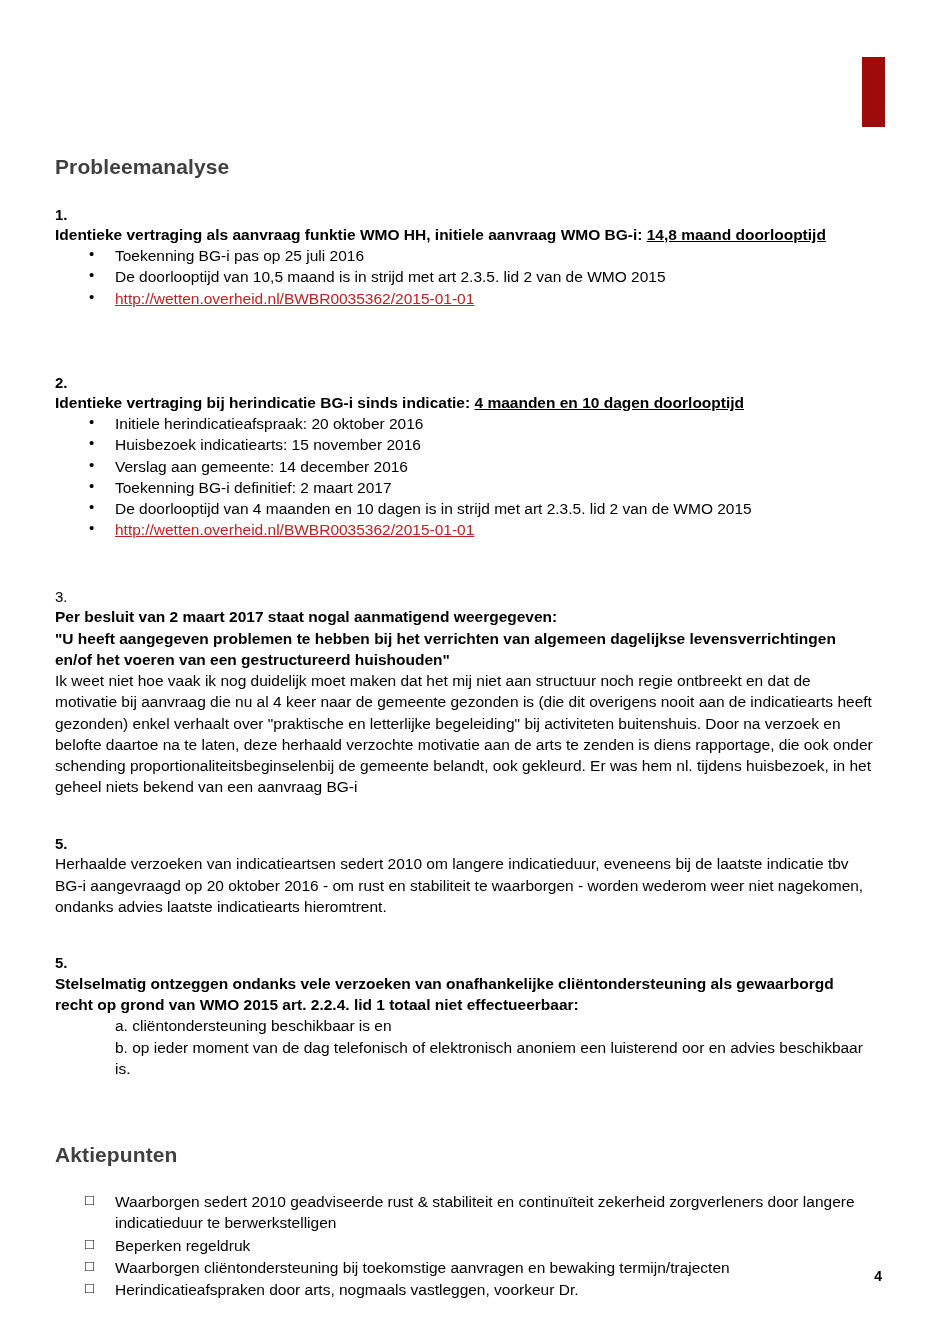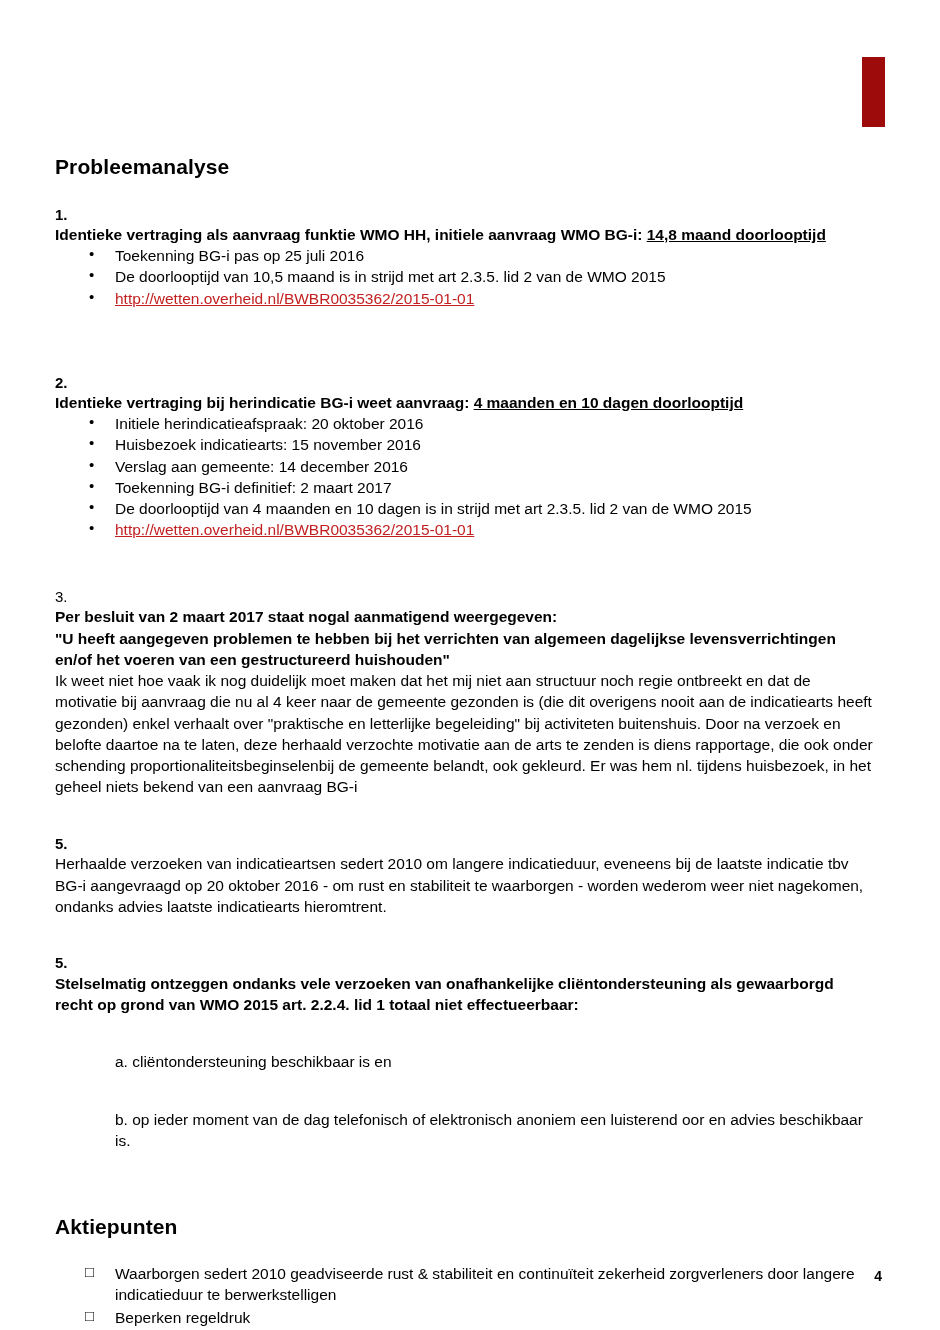--- a/index.html
+++ b/index.html
@@ -29,21 +29,21 @@
   }
   .content {
     position: absolute;
     left: 55px;
     top: 155px;
     width: 820px;
   }
   h1.section-heading {
     font-size: 21px;
     font-weight: bold;
-    color: #000000;
+    color: #404040;
     margin: 0 0 26px 0;
     letter-spacing: 0.1px;
   }
   h1.section-heading.aktie {
     margin-top: 0;
     margin-bottom: 24px;
   }
   .block {
     margin-bottom: 20px;
   }
@@ -93,21 +93,20 @@
     line-height: 1.37;
     margin: 0;
   }
   p.para.bold {
     font-weight: bold;
   }
   .sub-indent {
     padding-left: 60px;
     font-size: 15.5px;
     line-height: 1.37;
-    margin-top: 36px;
   }
   .spacer-lg { height: 44px; }
   .spacer-md { height: 26px; }
   .spacer-sm { height: 16px; }
   ul.checks {
     list-style: none;
     margin: 0;
     padding: 0;
   }
   ul.checks > li {
@@ -150,21 +149,21 @@
         <li>Toekenning BG-i pas op 25 juli 2016</li>
         <li>De doorlooptijd van 10,5 maand is in strijd met art 2.3.5. lid 2 van de WMO 2015</li>
         <li class="link-item"><span class="linktext">http://wetten.overheid.nl/BWBR0035362/2015-01-01</span></li>
       </ul>
     </div>
 
     <div class="spacer-lg"></div>
 
     <div class="block">
       <p class="num">2.</p>
-      <p class="lead"><span>Identieke vertraging bij herindicatie BG-i weet aanvraag:  </span><span class="ul">4 maanden en 10 dagen doorlooptijd</span></p>
+      <p class="lead"><span>Identieke vertraging bij herindicatie BG-i sinds indicatie:  </span><span class="ul">4 maanden en 10 dagen doorlooptijd</span></p>
       <ul class="bullets">
         <li>Initiele herindicatieafspraak: 20 oktober 2016</li>
         <li>Huisbezoek indicatiearts: 15 november 2016</li>
         <li>Verslag aan gemeente: 14 december 2016</li>
         <li>Toekenning BG-i definitief: 2 maart 2017</li>
         <li>De doorlooptijd van 4 maanden en 10 dagen is in strijd met art 2.3.5. lid 2 van de WMO 2015</li>
         <li class="link-item"><span class="linktext">http://wetten.overheid.nl/BWBR0035362/2015-01-01</span></li>
       </ul>
     </div>
 

